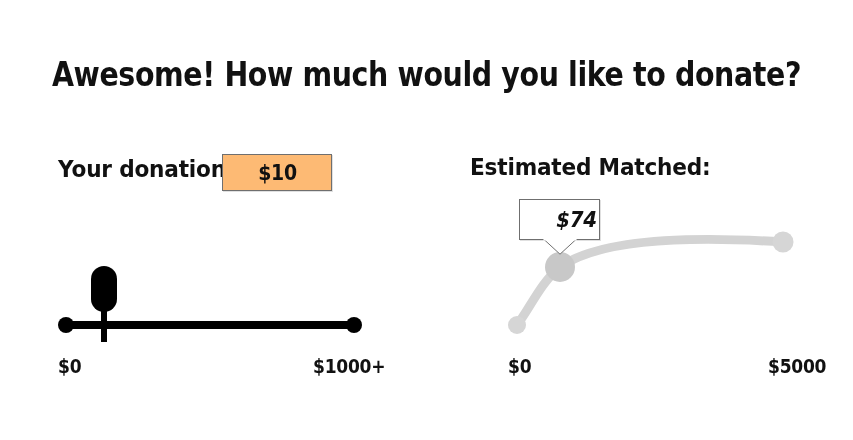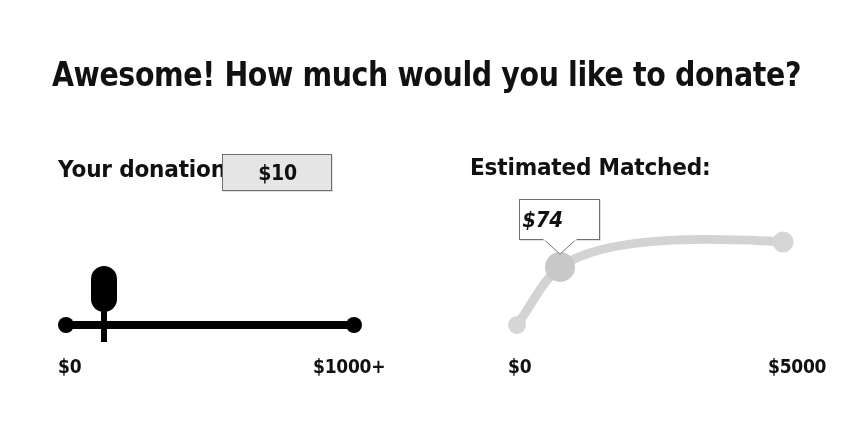--- a/index.html
+++ b/index.html
@@ -50,21 +50,21 @@
   #donation-label { left: 58px;  top: 156px; }
   #matched-label  { left: 470px; top: 154px; }
 
   
   #donation-input-box {
     position: absolute;
     left: 222px;
     top: 154px;
     width: 110px;
     height: 37px;
-    background: #e5e5e5;
+    background: #fdba74;
     border: 1px solid #6f6f6f;
     box-shadow: 1px 1px 0 rgba(0,0,0,0.12);
     display: flex;
     align-items: center;
     justify-content: center;
   }
 
   #donation-input-value {
     font-family: "DejaVu Sans", sans-serif;
     font-weight: bold;
@@ -175,21 +175,21 @@
     position: absolute;
     left: 519px;
     top: 199px;
     width: 81px;
     height: 41px;
     background: #ffffff;
     border: 1px solid #6f6f6f;
     box-shadow: 1px 1px 0 rgba(0,0,0,0.12);
     display: flex;
     align-items: center;
-    justify-content: flex-start;
+    justify-content: flex-end;
     z-index: 4;
   }
 
   #matched-tooltip-value {
     font-family: "DejaVu Sans", sans-serif;
     font-weight: bold;
     font-style: italic;
     font-size: 22px;
     letter-spacing: -0.3px;
     transform: scaleX(0.9);

